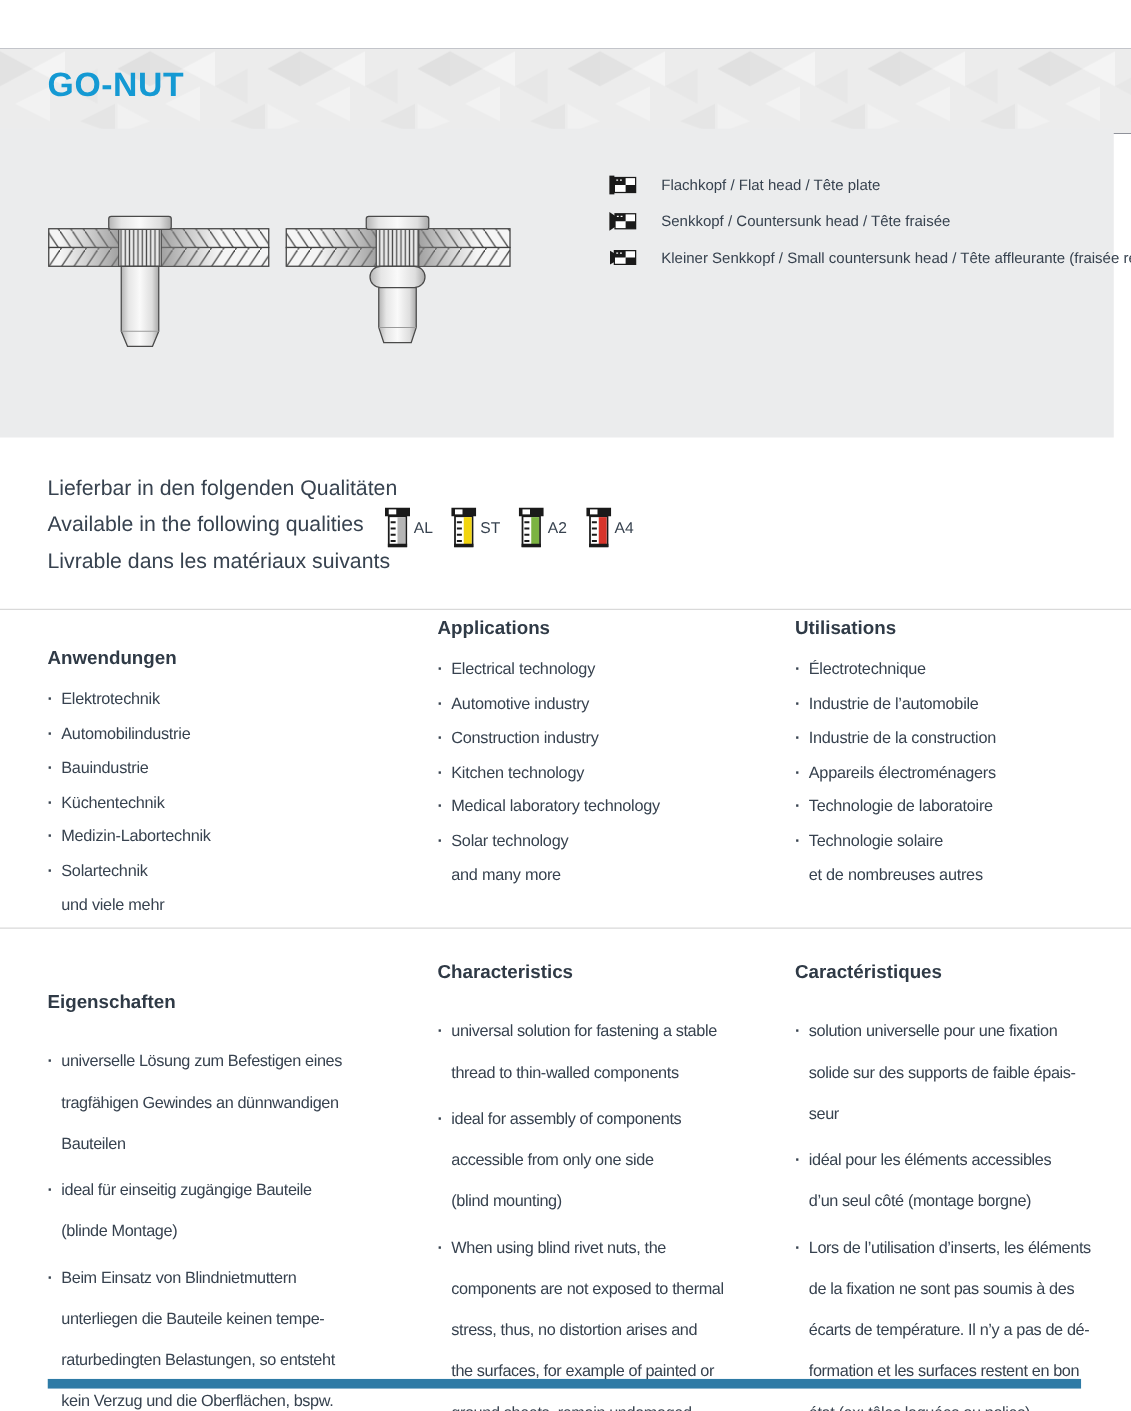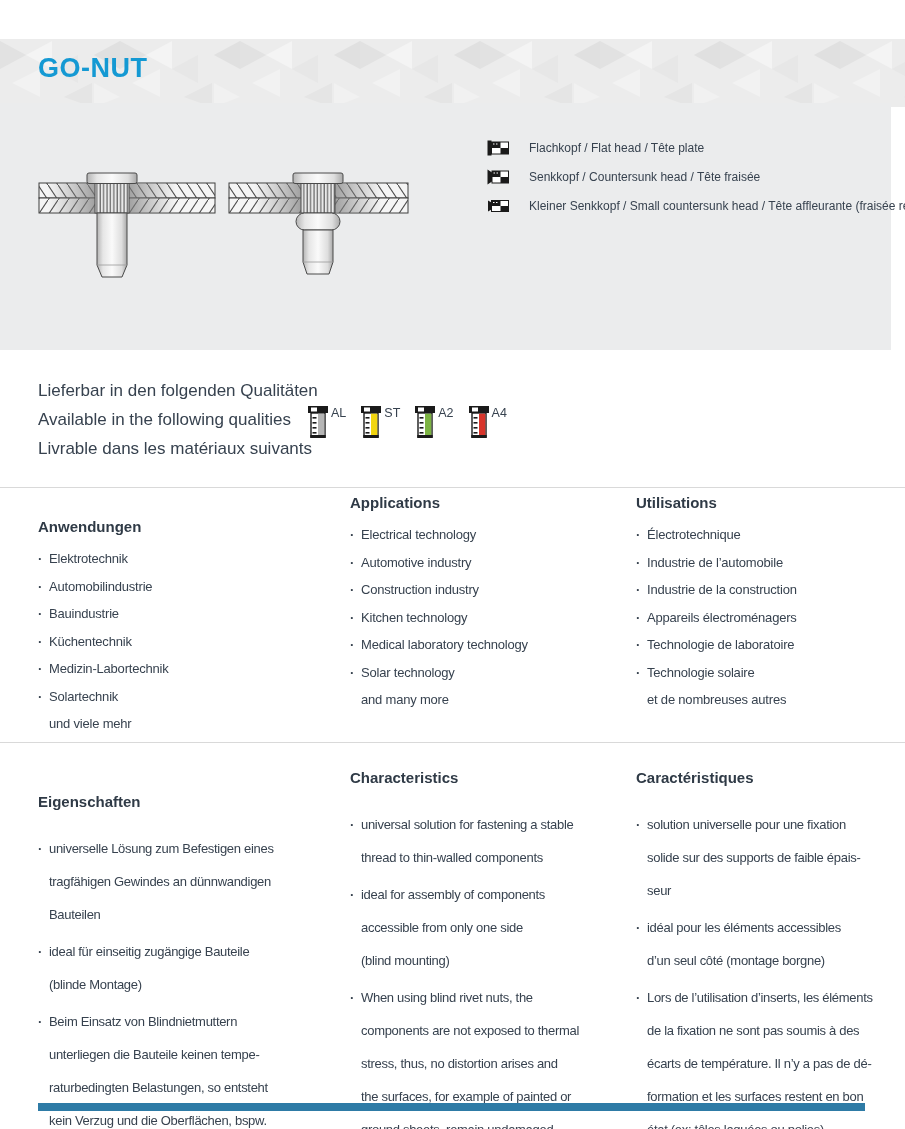--- a/index.html
+++ b/index.html
@@ -19,21 +19,21 @@
   .diagram.right { left:228px; }
   .legend { position:absolute; left:487px; top:30px; }
   .legend-row { display:flex; align-items:center; height:29px; }
   .legend-row svg { flex:0 0 auto; margin-right:18px; }
   .legend-label { font-size:12px; color:#37424f; white-space:nowrap; }
 
   
   .qualities-text { position:absolute; left:38px; top:376px; }
   .qualities-text p { font-size:17px; line-height:29px; color:#37424f; }
   .materials { position:absolute; left:308px; top:406px; display:flex; align-items:center; }
-  .material { display:flex; margin-right:15px; }
+  .material { display:flex; align-items:center; margin-right:15px; }
   .material svg { margin-right:3px; }
   .material-code { font-size:12.5px; color:#37424f; }
 
   .rule { position:absolute; left:0; width:905px; height:1px; background:#d9d9d9; }
   .rule.r1 { top:487px; }
   .rule.r2 { top:742px; }
 
   
   .col { position:absolute; }
   .col h2 { font-size:15px; font-weight:700; color:#2f3a46; }

